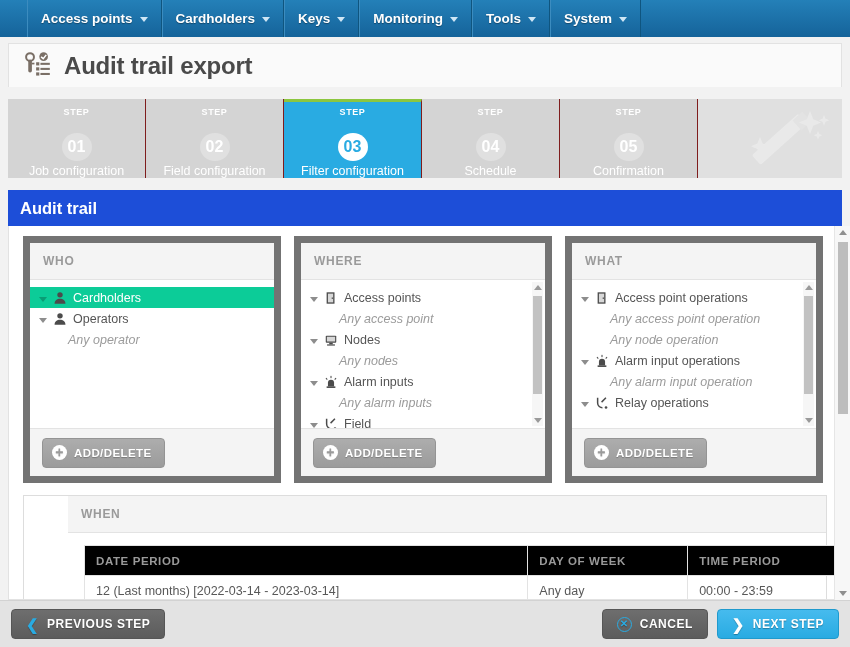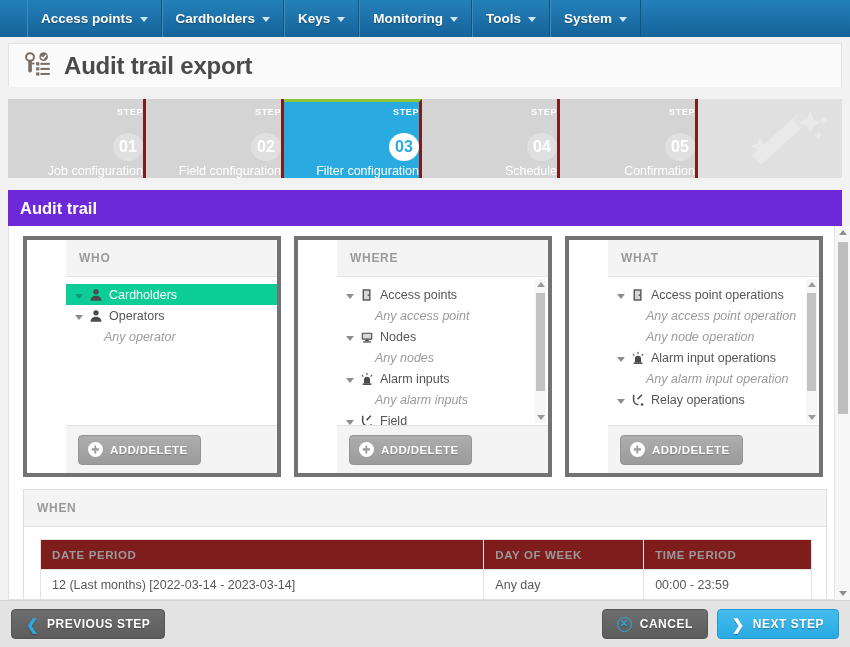--- a/index.html
+++ b/index.html
@@ -45,22 +45,22 @@
     letter-spacing: -.2px;
   }
 
   
   .steps {
     position: absolute; top: 99px; left: 8px; width: 834px; height: 79px;
     background: #e2e2e2; display: flex; overflow: hidden;
   }
   .step {
     width: 138px; flex: 0 0 138px; height: 79px;
-    background: #d4d4d4; border-right: 3px solid #7f1d1d;
-    display: flex; flex-direction: column; align-items: flex-end;
+    background: #d4d4d4; border-right: 1px solid #7f1d1d;
+    display: flex; flex-direction: column; align-items: center;
     padding-top: 6px; cursor: pointer; position: relative;
   }
   .step .s-word {
     font-size: 9px; font-weight: bold; color: #ffffff;
     letter-spacing: .6px; line-height: 14px;
   }
   .step .s-num {
     width: 30px; height: 30px; border-radius: 50%;
     background: #e0e0e0; color: #ffffff;
     font-size: 16px; font-weight: bold;
@@ -73,35 +73,35 @@
   .step.active { background: #29abe2; border-top: 3px solid #8cc63f; padding-top: 3px; }
   .step.active .s-num { background: #ffffff; color: #29abe2; }
   .step-filler {
     flex: 1; height: 79px; background: #e0e0e0; position: relative; overflow: hidden;
   }
   .wand { position: absolute; right: 12px; top: 8px; opacity: .55; }
 
   
   .sec-bar {
     position: absolute; top: 190px; left: 8px; width: 834px; height: 36px;
-    background: #6d28d9; color: #ffffff;
+    background: #1d4ed8; color: #ffffff;
     display: flex; align-items: center; padding-left: 12px;
     font-size: 16.5px; font-weight: bold;
   }
 
   
   .content {
     position: absolute; top: 226px; left: 8px; width: 834px; height: 374px;
     background: #ffffff; border: 1px solid #e2e2e2; border-top: none;
     overflow: hidden;
   }
   .panels { display: flex; gap: 13px; padding: 10px 12px 0 14px; }
   .panel {
     width: 258px; flex: 0 0 258px;
-    border: 4px solid #737373; background: #ffffff; padding-left: 39px;
+    border: 7px solid #737373; background: #ffffff;
   }
   .panel-head {
     height: 37px; background: #f4f4f4; border-bottom: 1px solid #e3e3e3;
     display: flex; align-items: center; padding-left: 13px;
     font-size: 12px; font-weight: bold; color: #9a9a9a; letter-spacing: .7px;
   }
   .panel-body {
     height: 148px; position: relative; overflow: hidden; background: #fff;
   }
   .tree { padding: 7px 0 0 0; }
@@ -153,33 +153,33 @@
   .plus-circ {
     width: 15px; height: 15px; border-radius: 50%;
     background: #ffffff; color: #9b9b9b; font-size: 14px; font-weight: bold;
     display: flex; align-items: center; justify-content: center;
     line-height: 1; padding-bottom: 1px;
   }
 
   
   .when-wrap {
     margin: 12px 12px 0 14px; width: 804px;
-    border: 1px solid #dddddd; background: #ffffff;
+    border: 1px solid #dddddd; background: #ffffff; padding-left: 44px;
   }
   .when-head {
     height: 37px; background: #f4f4f4; border-bottom: 1px solid #e3e3e3;
     display: flex; align-items: center; padding-left: 13px;
     font-size: 12px; font-weight: bold; color: #9a9a9a; letter-spacing: .7px;
   }
   .when-body { padding: 12px 14px 0 16px; }
   table.when-tbl { width: 772px; border-collapse: collapse; }
   table.when-tbl th {
     text-align: left; font-size: 11.5px; font-weight: bold; color: #9a9a9a;
     letter-spacing: .6px; height: 30px; padding-left: 11px;
-    border: 1px solid #e3e3e3; background: #7f1d1d;
+    border: 1px solid #e3e3e3; background: #000000;
   }
   table.when-tbl td {
     font-size: 12.5px; color: #585858; height: 31px; padding-left: 11px;
     border: 1px solid #e3e3e3; border-top: none;
   }
   .col-date { width: 444px; }
   .col-dow  { width: 160px; }
   .col-time { width: 168px; }
 
   

